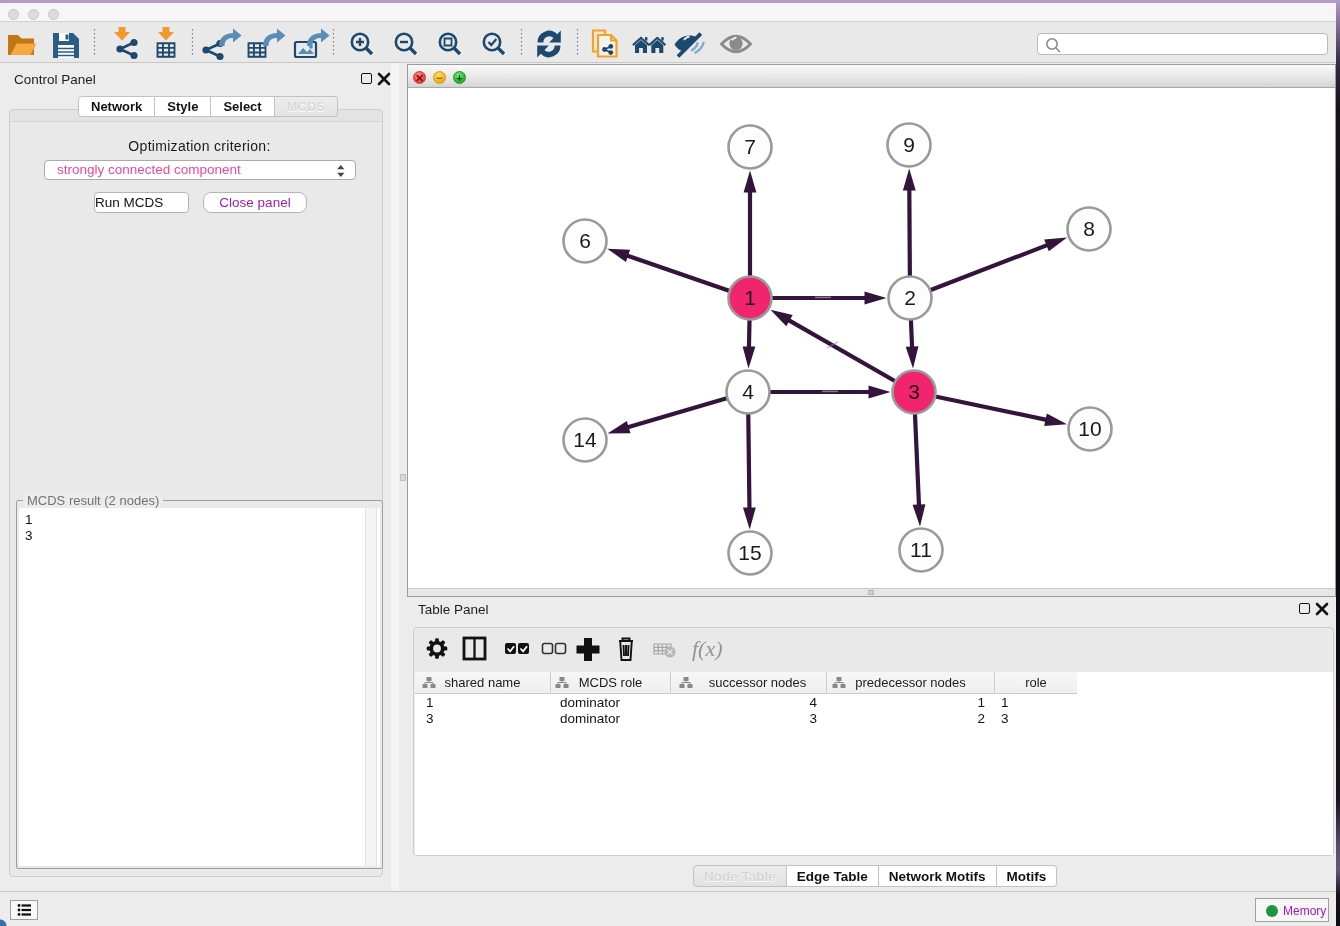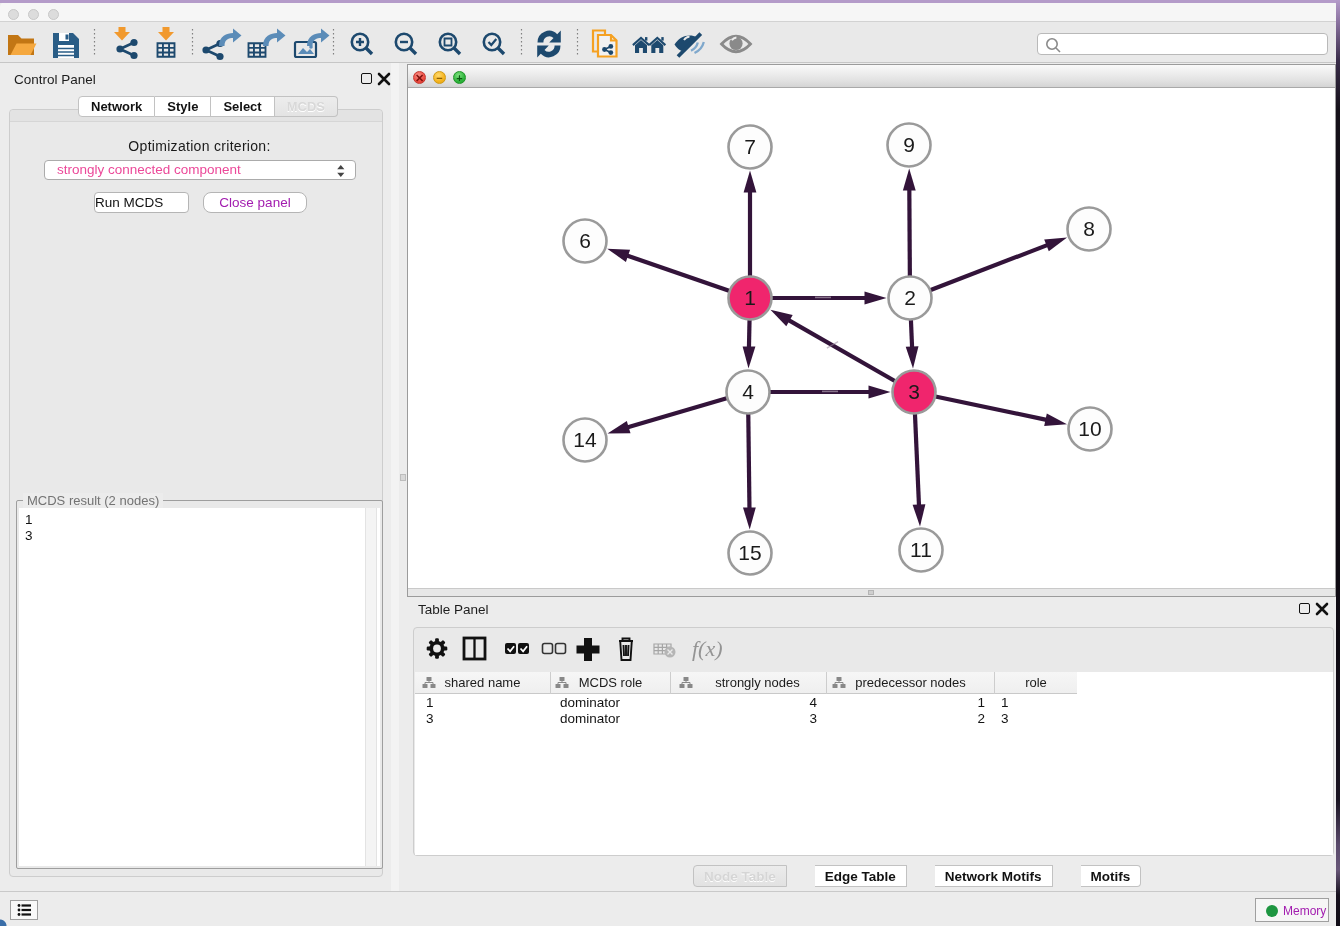--- a/index.html
+++ b/index.html
@@ -30,21 +30,21 @@
 #nf-title { position:absolute; left:0; top:0; width:100%; height:23px;
   background:linear-gradient(#fafafa,#e2e2e2 70%,#d4d4d4); border-bottom:1px solid #a9a9a9; }
 #nf-title .t { position:absolute; width:100%; text-align:center; top:5px; font-size:12px; color:#222; }
 .light { position:absolute; top:5.5px; width:13px; height:13px; border-radius:50%; font-size:11px; line-height:13px; text-align:center; }
 #nf-bottom { position:absolute; left:0; bottom:0; width:100%; height:8px; background:#e7e7e7; border-top:1px solid #c9c9c9; }
 
 #tpanel { left:407px; top:597px; width:933px; height:294px; background:#ececec; }
 #tpanel .hdr { position:absolute; left:11px; top:5px; font-size:13.5px; color:#1d1d1d; }
 #tp-inset { position:absolute; left:6px; top:30px; width:921px; height:229px; background:#e9e9e9; border:1px solid #cdcdcd; border-radius:4px; }
 #tp-table { position:absolute; left:1px; top:44px; width:918px; height:183px; background:#fff; }
-#tp-tabs { position:absolute; left:286px; top:268px; height:34px; display:flex; font-size:13.5px; font-weight:bold;gap:28px; }
+#tp-tabs { position:absolute; left:286px; top:268px; height:34px; display:flex; font-size:13.5px; font-weight:bold; }
 .btab { border:1px solid #c2c2c2; border-left:none; background:#fff; color:#111; padding:3px 10px 0 10px; height:22px; }
 .btab.first { border-left:1px solid #c2c2c2; border-radius:4px 0 0 4px; }
 .btab.last { border-radius:0 4px 4px 0; }
 .btab.sel { background:linear-gradient(#ececec,#e2e2e2); color:#d5d5d5; text-shadow:0 1px 0 #fff; }
 .hcell { position:absolute; top:0; height:22px; border-right:1px solid #cdcdcd; text-align:center; font-size:13px; color:#1b1b1b; padding-top:3px; }
 .hico { position:absolute; top:4px; width:14px; height:14px; }
 .trow { position:absolute; left:0; width:918px; height:16px; font-size:13.5px; color:#141414; }
 .trow span { position:absolute; top:0; }
 
 #statusbar { left:0; top:891px; width:1337px; height:35px; background:#ececec; border-top:1px solid #c9c9c9; }
@@ -355,21 +355,21 @@
             <circle cx="256" cy="24" r="5.5" fill="#777"></circle>
             <path d="M253.5,21.5 l5,5 M258.5,21.5 l-5,5" stroke="#e9e9e9" stroke-width="1.4"></path>
           </g>
       <text x="278" y="28" font-family="Liberation Serif, serif" font-style="italic" font-size="22px" fill="#949494">f(x)</text>
     </svg>
     </div>
     <div id="tp-table">
       <div id="th" style="position:absolute;left:0;top:0;width:662px;height:22px;background:linear-gradient(#f6f6f6,#efefef);border-bottom:1px solid #c9c9c9;">
         <div class="hcell" style="left:0;width:136px;">shared name</div>
         <div class="hcell" style="left:136px;width:120px;">MCDS role</div>
-        <div class="hcell" style="left:256px;width:156px;text-indent:18px;">strongly nodes</div>
+        <div class="hcell" style="left:256px;width:156px;text-indent:18px;">successor nodes</div>
         <div class="hcell" style="left:412px;width:168px;">predecessor nodes</div>
         <div class="hcell" style="left:580px;width:82px;border-right:none;">role</div>
         <svg class="hico" style="left:7px;">
             <use href="#treeico"></use>
           </svg>
         <svg class="hico" style="left:140px;">
             <use href="#treeico"></use>
           </svg>
         <svg class="hico" style="left:264px;">
             <use href="#treeico"></use>

